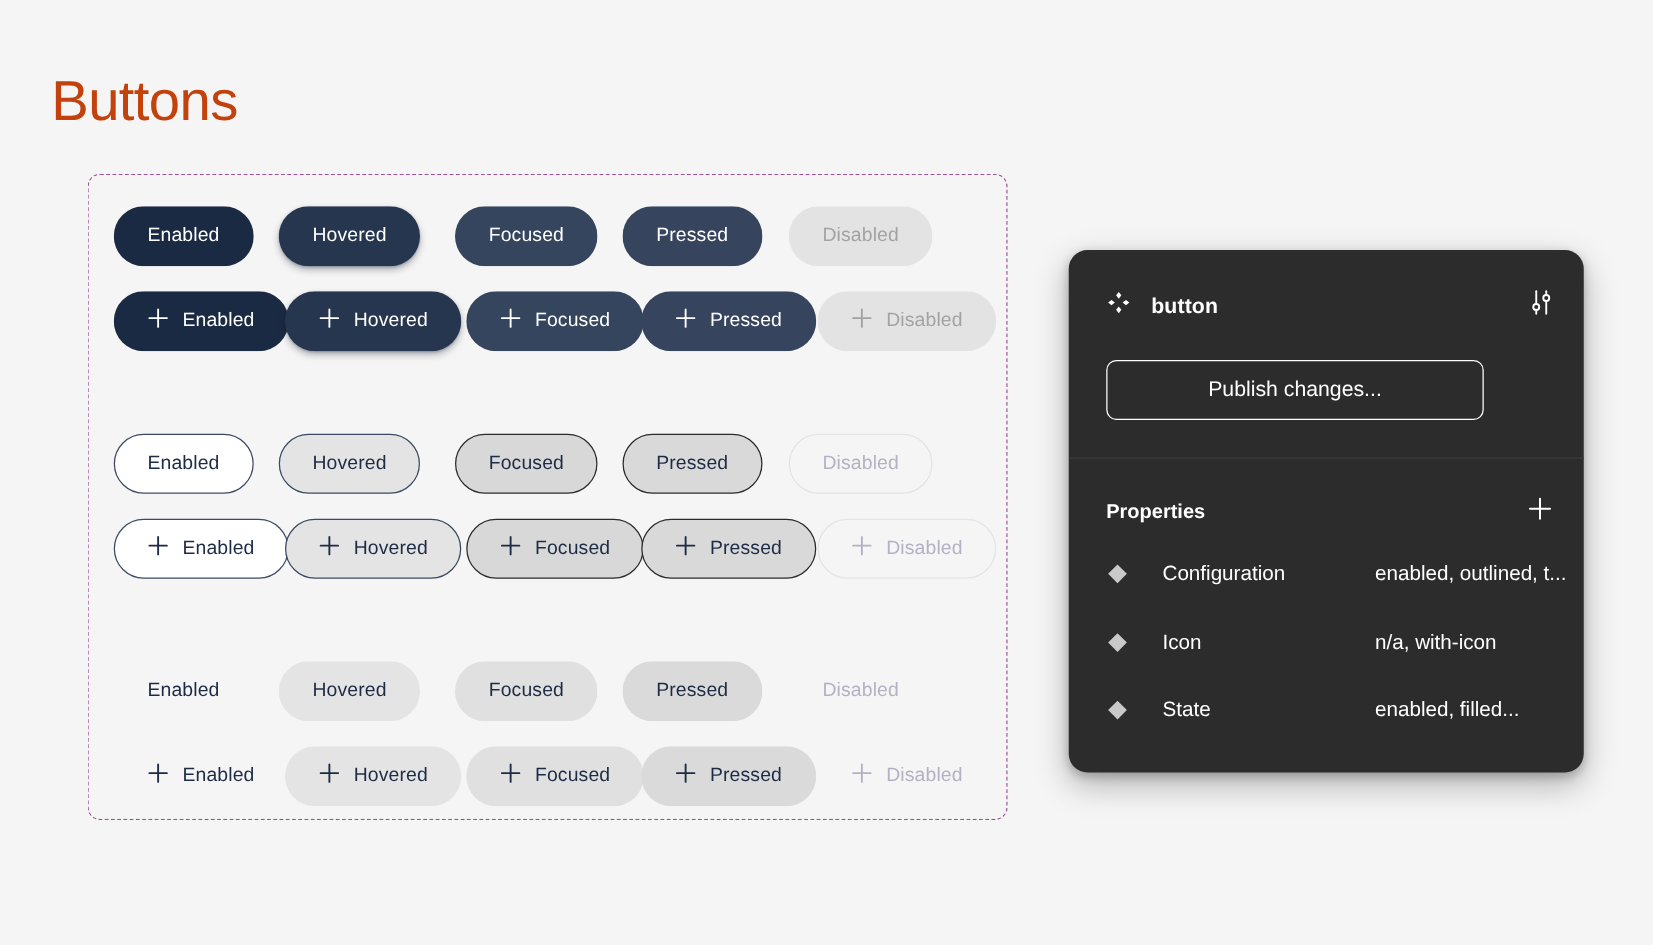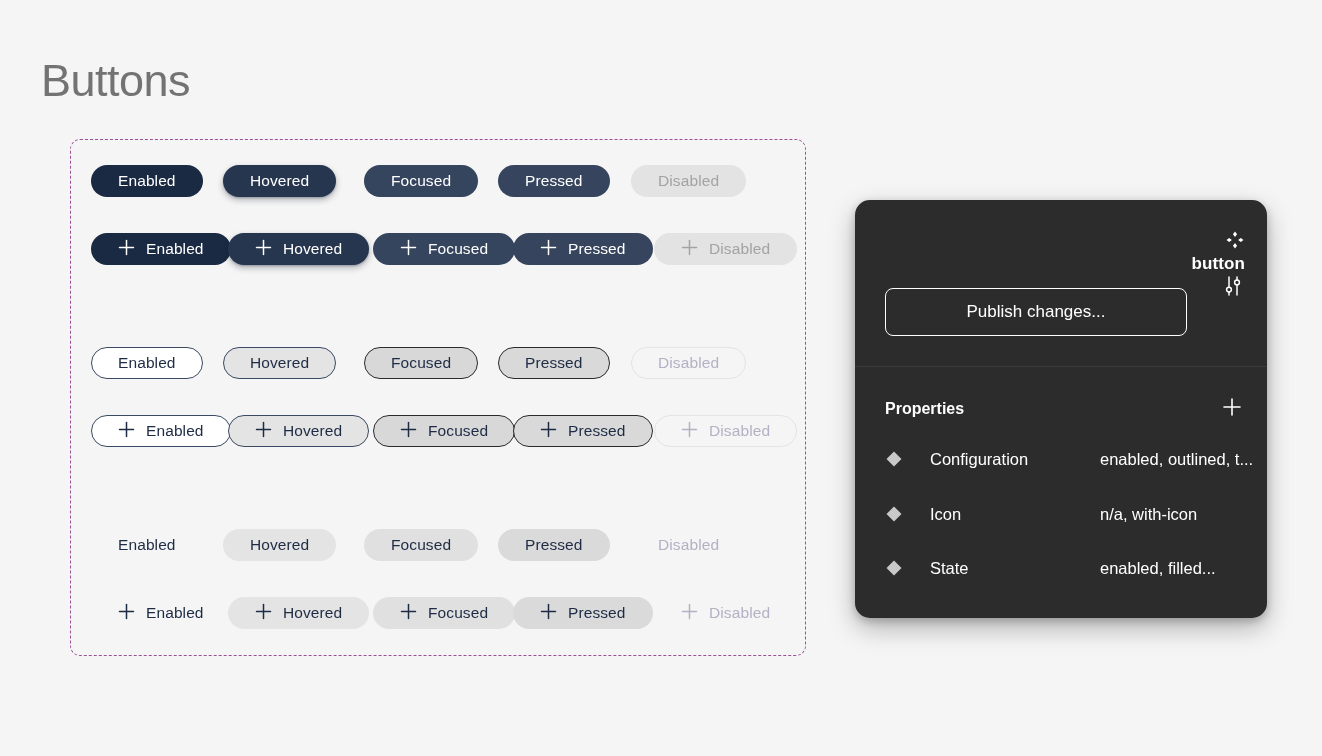--- a/index.html
+++ b/index.html
@@ -13,39 +13,39 @@
   }
   #stage { position: relative; width: 1322px; height: 756px; }
 
   
   .page-title {
     position: absolute;
     left: 41px; top: 54px;
     font-size: 45px;
     font-weight: 400;
     letter-spacing: -0.5px;
-    color: #737373;
+    color: #c2410c;
     line-height: 54px;
   }
 
   
   .frame {
     position: absolute;
     left: 70px; top: 139px;
     width: 736px; height: 517px;
     border: 1.4px dashed #9c4f96;
     border-radius: 10px;
   }
   .btn {
     position: absolute;
     display: inline-flex;
     align-items: center;
     justify-content: center;
     gap: 11px;
-    height: 32px;
+    height: 48px;
     padding: 0 26px;
     border-radius: 26px;
     border: 1px solid transparent;
     font-size: 15.5px;
     font-weight: 400;
     letter-spacing: 0.1px;
     white-space: nowrap;
     background: transparent;
     color: #1d2b44;
     font-family: inherit;
@@ -86,21 +86,21 @@
     color: #ffffff;
     overflow: hidden;
   }
   .panel-head {
     position: relative;
     height: 166px;
   }
   .panel-title-row {
     position: absolute;
     left: 30px; right: 22px; top: 30px;
-    display: flex; align-items: flex-end;  flex-direction: column;
+    display: flex; align-items: center; gap: 16px;
   }
   .component-icon { flex: 0 0 auto; display: block; }
   .panel-title {
     font-size: 17px; font-weight: 700; color: #fff;
     letter-spacing: 0.1px;
   }
   .tune-icon { margin-left: auto; display: block; flex: 0 0 auto; }
 
   .publish-btn {
     position: absolute;

